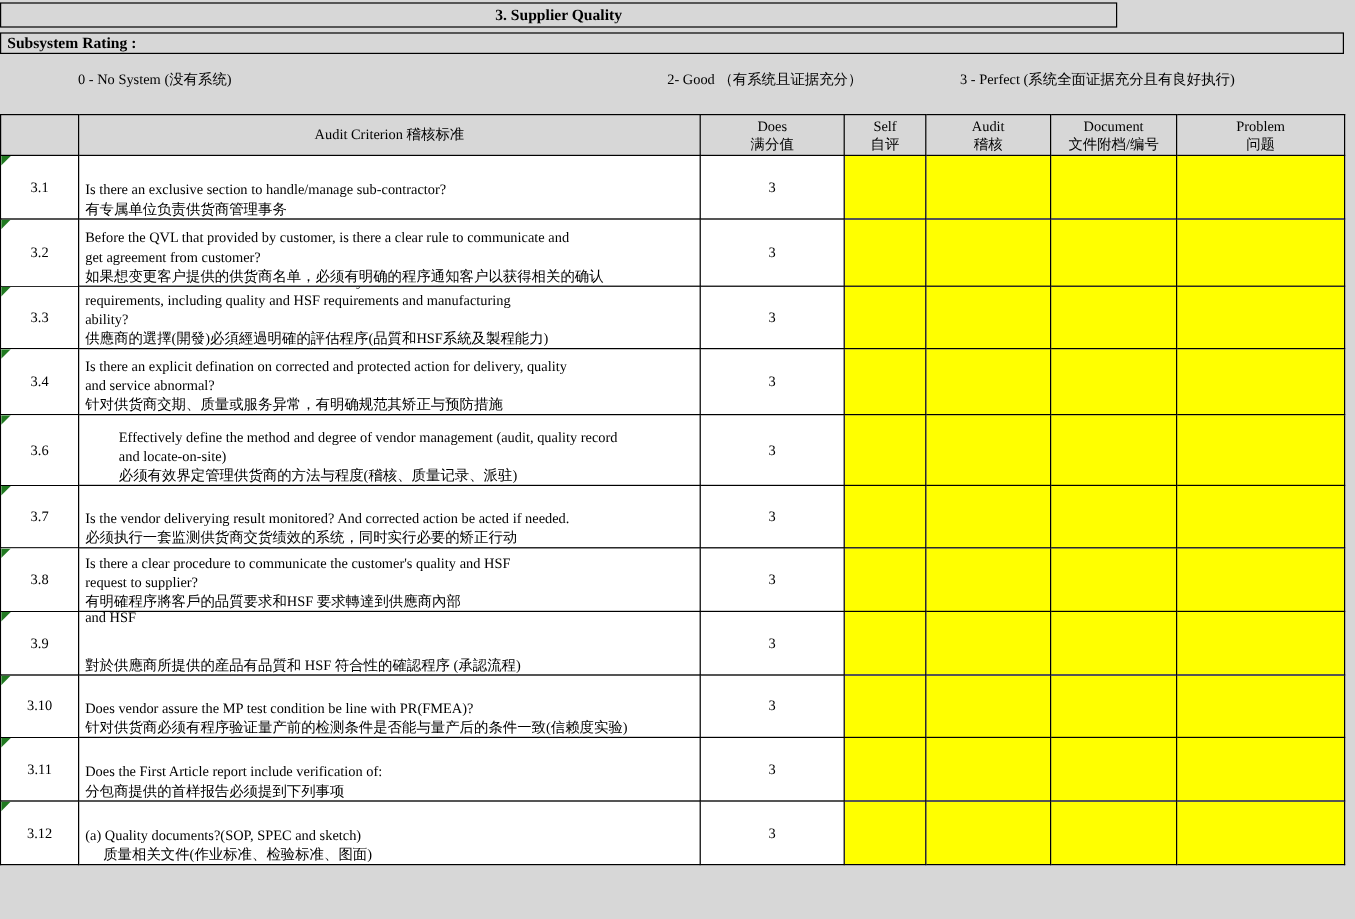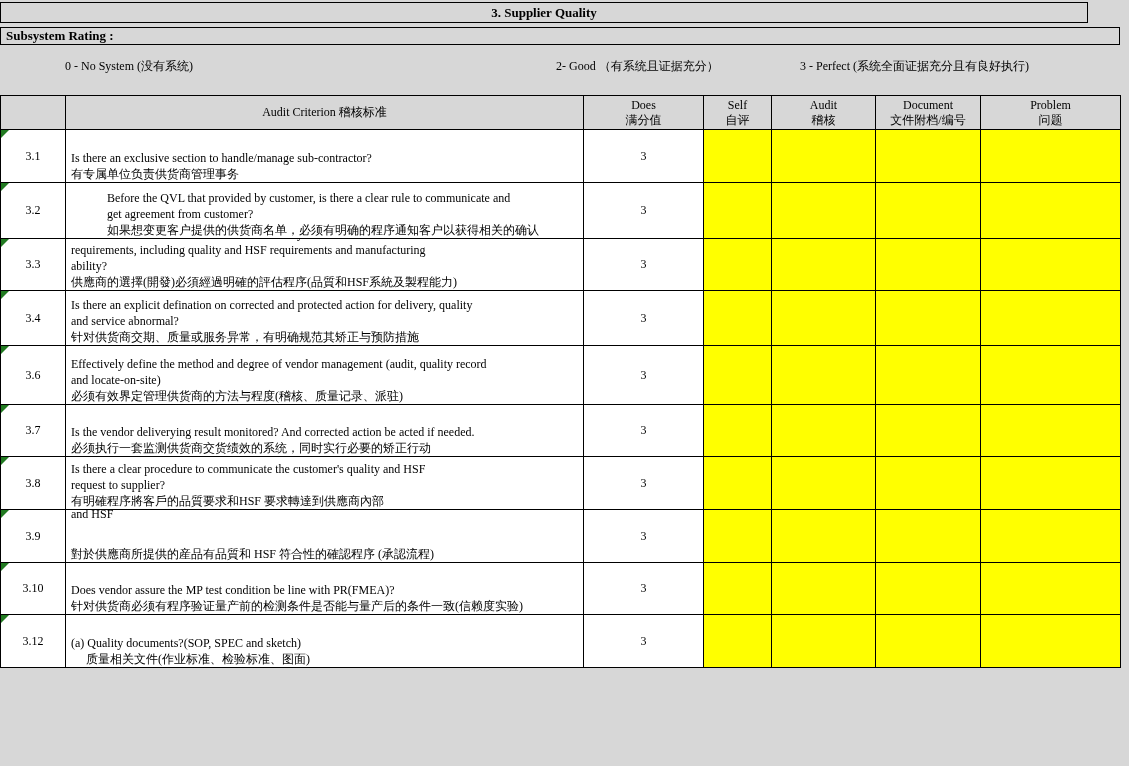--- a/index.html
+++ b/index.html
@@ -7,21 +7,21 @@
   body {
     width: 1129px; height: 766px;
     background: #d7d7d7;
     font-family: "Liberation Serif", serif;
     color: #000;
     overflow: hidden;
   }
   .sheet { position: relative; width: 1129px; height: 766px; }
 
   .title-bar {
-    position: absolute; left: 0; top: 2px; width: 1088px; height: 21px;
+    position: absolute; left: 0; top: 2px; width: 931px; height: 21px;
     border: 1px solid #000; background: #d7d7d7;
     font-weight: bold; font-size: 13px; line-height: 19px; text-align: center;
   }
   .subsystem-bar {
     position: absolute; left: 0; top: 27px; width: 1120px; height: 18px;
     border: 1px solid #000; background: #d7d7d7;
     font-weight: bold; font-size: 13px; line-height: 16px; padding-left: 5px;
   }
   .ratings-row { position: absolute; left: 0; top: 58px; width: 1120px; height: 22px; font-size: 12px; }
   .ratings-row .r { position: absolute; top: 0; white-space: nowrap; }
@@ -110,21 +110,21 @@
           </td>
           <td class="total-cell">3</td>
           <td class="input-cell"></td>
           <td class="input-cell"></td>
           <td class="input-cell"></td>
           <td class="input-cell"></td>
         </tr>
         <tr style="height: 56px;">
           <td class="num-cell"><span class="tri"></span><span>3.2</span></td>
           <td class="crit-cell">
-            <div class="cellbox" style="height: 55px; margin-left: 36px;">
+            <div class="cellbox" style="height: 55px;">
               <div class="en">Before the QVL that provided by customer, is there a clear rule to communicate and
 get agreement from customer?</div>
               <div class="zh">如果想变更客户提供的供货商名单，必须有明确的程序通知客户以获得相关的确认</div>
             </div>
           </td>
           <td class="total-cell">3</td>
           <td class="input-cell"></td>
           <td class="input-cell"></td>
           <td class="input-cell"></td>
           <td class="input-cell"></td>
@@ -156,21 +156,21 @@
           </td>
           <td class="total-cell">3</td>
           <td class="input-cell"></td>
           <td class="input-cell"></td>
           <td class="input-cell"></td>
           <td class="input-cell"></td>
         </tr>
         <tr style="height: 59px;">
           <td class="num-cell"><span class="tri"></span><span>3.6</span></td>
           <td class="crit-cell">
-            <div class="cellbox" style="height: 58px;">
+            <div class="cellbox" style="height: 58px; margin-left: 28px;">
               <div class="en">Effectively define the method and degree of vendor management (audit, quality record
 and locate-on-site)</div>
               <div class="zh">必须有效界定管理供货商的方法与程度(稽核、质量记录、派驻)</div>
             </div>
           </td>
           <td class="total-cell">3</td>
           <td class="input-cell"></td>
           <td class="input-cell"></td>
           <td class="input-cell"></td>
           <td class="input-cell"></td>
@@ -227,20 +227,34 @@
               <div class="zh">针对供货商必须有程序验证量产前的检测条件是否能与量产后的条件一致(信赖度实验)</div>
             </div>
           </td>
           <td class="total-cell">3</td>
           <td class="input-cell"></td>
           <td class="input-cell"></td>
           <td class="input-cell"></td>
           <td class="input-cell"></td>
         </tr>
         <tr style="height: 53px;">
+          <td class="num-cell"><span class="tri"></span><span>3.11</span></td>
+          <td class="crit-cell">
+            <div class="cellbox" style="height: 52px;">
+              <div class="en">Does the First Article report include verification of:</div>
+              <div class="zh">分包商提供的首样报告必须提到下列事项</div>
+            </div>
+          </td>
+          <td class="total-cell">3</td>
+          <td class="input-cell"></td>
+          <td class="input-cell"></td>
+          <td class="input-cell"></td>
+          <td class="input-cell"></td>
+        </tr>
+        <tr style="height: 53px;">
           <td class="num-cell"><span class="tri"></span><span>3.12</span></td>
           <td class="crit-cell">
             <div class="cellbox" style="height: 52px;">
               <div class="en">(a) Quality documents?(SOP, SPEC and sketch)</div>
               <div class="zh">     质量相关文件(作业标准、检验标准、图面)</div>
             </div>
           </td>
           <td class="total-cell">3</td>
           <td class="input-cell"></td>
           <td class="input-cell"></td>

